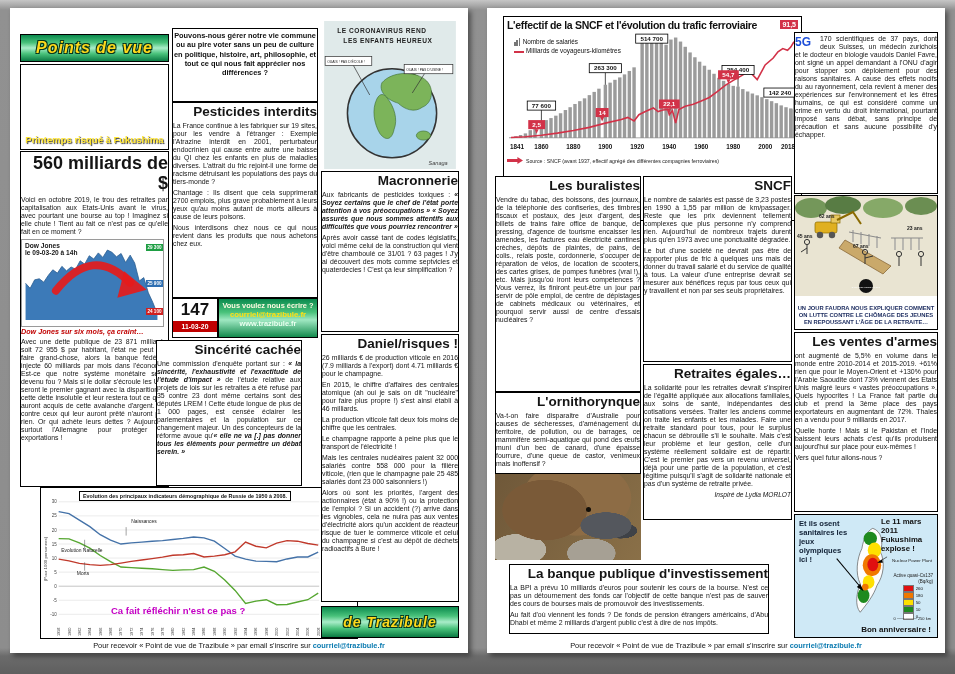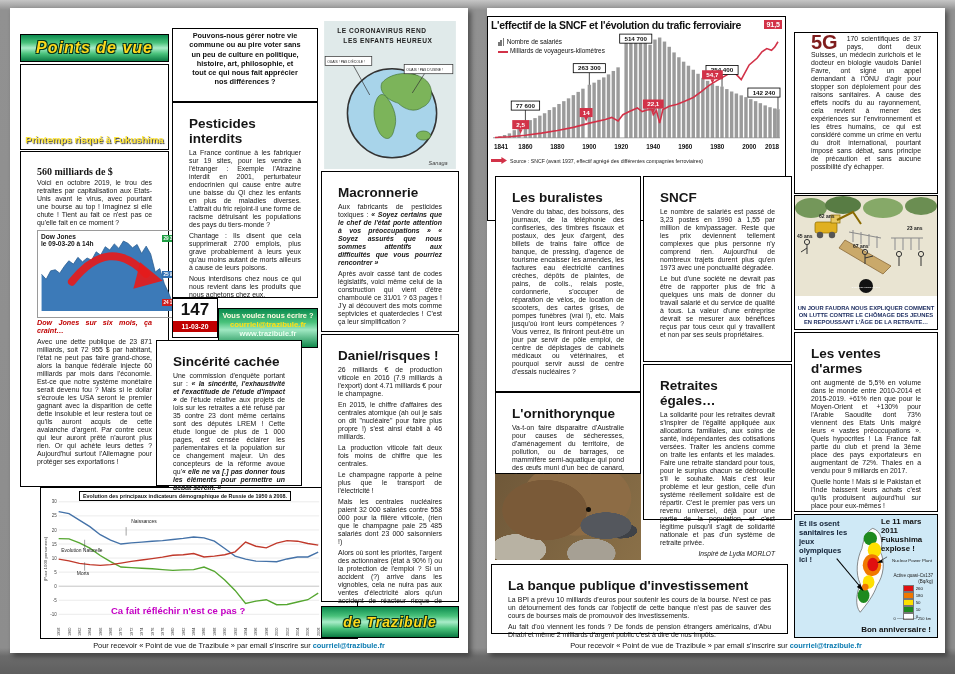--- a/index.html
+++ b/index.html
@@ -1,25 +1,25 @@
 <!DOCTYPE html>
 <html><head>
 <meta charset="utf-8">
 <style>
   html,body{margin:0;padding:0;background:#9a9a9a;}
   .stage{position:relative;width:955px;height:674px;background:linear-gradient(180deg,#c6c6c6 0,#919191 10px,#8d8d8d 648px,#6b6b6b 656px,#5f5f5f 100%);
          overflow:hidden;font-family:"Liberation Sans",sans-serif;color:#111;}
   .page{position:absolute;top:8px;width:458px;height:645px;background:#fff;box-shadow:3px 3px 5px rgba(0,0,0,.45);}
   #pageL{left:10px;} #pageR{left:487px;}
   .abs{position:absolute;box-sizing:border-box;}
-  .box{border:1px solid #000;background:#fff;padding:2px 16px;}
+  .box{border:1px solid #000;background:#fff;padding:2px 0;}
   .bt{font-size:6.9px;line-height:1.16;text-align:justify;color:#151515;}
   .bt p{margin:0 0 3px 0;}
-  .h{font-weight:bold;text-align:left;margin:12px 0 2px 0;line-height:1.1;}
-  .h15{font-size:10px;font-family:Liberation Serif, serif;} .h14{font-size:13.5px;}
+  .h{font-weight:bold;text-align:right;margin:0 0 2px 0;line-height:1.1;}
+  .h15{font-size:18px;} .h14{font-size:13.5px;}
   .banner{border:1px solid #000;display:flex;align-items:center;justify-content:center;
           background:linear-gradient(180deg,#0b8a4e 0%,#49c27b 30%,#a9edc9 50%,#49c27b 72%,#0b7a43 100%);}
   .banner span{color:#ffd91c;font-weight:bold;font-style:italic;letter-spacing:1px;
                text-shadow:1px 1px 0 #07371c,-1px -1px 0 #07371c,1px -1px 0 #07371c,-1px 1px 0 #07371c;}
   .photo1{background:
       radial-gradient(30px 18px at 18% 38%,#f7e6ef 0 60%,transparent 61%),
       radial-gradient(36px 22px at 52% 30%,#ffffff 0 55%,transparent 56%),
       radial-gradient(44px 28px at 82% 42%,#ecb9d1 0 60%,transparent 61%),
       radial-gradient(52px 32px at 30% 62%,#e59cbb 0 60%,transparent 61%),
       radial-gradient(60px 38px at 70% 72%,#d араб 0 0,transparent 0),
@@ -48,21 +48,21 @@
   .qi{font-style:italic;font-weight:bold;}
   .sncfbox{padding:2px 3px;}
   .sncftitle{font-weight:bold;font-size:10.5px;letter-spacing:-0.3px;white-space:nowrap;}
   .sncfbadge{position:absolute;right:3px;top:3px;background:#d23248;color:#fff;font-weight:bold;
       font-size:7px;padding:1px 2px;}
   .sncf-legend{position:absolute;left:10px;top:20px;font-size:6.4px;line-height:1.45;}
   .lg-bars i{display:inline-block;width:1.6px;background:#777;margin-right:.7px;vertical-align:bottom;}
   .lg-line{display:inline-block;width:10px;height:2px;background:#d23248;vertical-align:middle;margin-right:2px;}
   .sncf-src{display:flex;align-items:center;gap:3px;font-size:5.2px;color:#222;margin-top:1px;}
   .src-arrow{width:16px;height:7px;background:#d23248;clip-path:polygon(0 50%,35% 0,35% 30%,100% 30%,100% 70%,35% 70%,35% 100%);transform:scaleX(-1);}
-  .g5big{float:left;font-size:20px;font-weight:bold;line-height:14px;margin-right:9px;color:#7f1d1d;}
+  .g5big{float:left;font-size:12px;font-weight:bold;line-height:14px;margin-right:9px;color:#1d4ed8;}
   .cartR-cap{position:absolute;left:2px;right:2px;bottom:3px;text-align:center;color:#1a2a5e;
       font-weight:bold;font-size:5.8px;line-height:1.2;}
   .fkbox{background:#cfe9f6;padding:3px;}
   .fk-left{position:absolute;left:4px;top:4px;width:50px;font-weight:bold;font-size:7.6px;line-height:1.2;color:#102035;}
   .fk-date{position:absolute;right:4px;top:3px;width:52px;text-align:left;font-weight:bold;font-size:7.8px;line-height:1.15;}
   .fk-npp{position:absolute;right:5px;top:44px;font-size:4.4px;line-height:1.1;color:#222;}
   .fk-lt{position:absolute;right:4px;top:58px;font-size:4.6px;text-align:right;color:#222;line-height:1.2;}
   #fk-legend{position:absolute;right:14px;top:70px;}
   .fk-row{display:flex;align-items:center;gap:2px;font-size:4.4px;line-height:5.6px;}
   .fk-sw{display:inline-block;width:9px;height:5px;border:0.5px solid #777;}
@@ -190,21 +190,21 @@
       <div class="h h14">Pesticides interdits</div>
       <p>La France continue à les fabriquer sur 19 sites, pour les vendre à l'étranger : Exemple l'Atrazine interdit en 2001, perturbateur endocrinien qui cause entre autre une baisse du QI chez les enfants en plus de maladies diverses. L'attrait du fric rejoint-il une forme de racisme détruisant les populations des pays du tiers-monde ?</p>
       <p>Chantage : Ils disent que cela supprimerait 2700 emplois, plus grave probablement à leurs yeux qu'au moins autant de morts ailleurs à cause de leurs poisons.</p>
       <p>Nous interdisons chez nous ce qui nous revient dans les produits que nous achetons chez eux.</p>
     </div>
 
     <div class="abs box numbox" style="left:162px;top:290px;width:46px;height:40px">
       <div class="num">147</div>
       <div class="date">11-03-20</div>
     </div>
-    <div class="abs greenbox" style="left:208px;top:300px;width:100px;height:40px">
+    <div class="abs greenbox" style="left:208px;top:290px;width:100px;height:40px">
       <div class="l1">Vous voulez nous écrire ?</div>
       <div class="l2">courriel@trazibule.fr</div>
       <div class="l3">www.trazibule.fr</div>
     </div>
 
     <div class="abs box bt" style="left:146px;top:332px;width:146px;height:146px">
       <div class="h h14">Sincérité cachée</div>
       <p><span>Une commission d'enquête portant sur : </span><span class="qi">« la sincérité, l'exhaustivité et l'exactitude de l'étude d'impact »</span><span> de l'étude relative aux projets de lois sur les retraites a été refusé par 35 contre 23 dont même certains sont des députés LREM ! Cette étude longue de plus de 1 000 pages, est censée éclairer les parlementaires et la population sur ce changement majeur. Un des concepteurs de la réforme avoue qu'</span><span class="qi">« elle ne va [.] pas donner tous les éléments pour permettre un débat serein. »</span></p>
     </div>
 
@@ -247,21 +247,21 @@
       <span style="font-size:14px">de Trazibule</span>
     </div>
 
     <div class="footer">
       <span>Pour recevoir « Point de vue de Trazibule » par email s'inscrire sur </span><span class="mail">courriel@trazibule.fr</span>
     </div>
   </div>
 
   <div class="page" id="pageR">
 
-    <div class="abs box sncfbox" style="left:0;top:8px;width:299px;height:205px">
+    <div class="abs box sncfbox" style="left:16px;top:8px;width:299px;height:205px">
       <div class="sncftitle">L'effectif de la SNCF et l'évolution du trafic ferroviaire</div>
       <div class="sncfbadge">91,5</div>
       <svg id="sncf-svg" viewBox="0 0 289 120" width="291" height="121">
           <rect x="2.3" y="105.6" width="3.4" height="0.4" fill="#9b9b9b"></rect>
           <rect x="7.1" y="104.4" width="3.4" height="1.6" fill="#9b9b9b"></rect>
           <rect x="11.8" y="103.2" width="3.4" height="2.8" fill="#9b9b9b"></rect>
           <rect x="16.6" y="101.6" width="3.4" height="4.4" fill="#9b9b9b"></rect>
           <rect x="21.4" y="98.4" width="3.4" height="7.6" fill="#9b9b9b"></rect>
           <rect x="26.1" y="94.4" width="3.4" height="11.6" fill="#9b9b9b"></rect>
           <rect x="32.5" y="90.5" width="3.4" height="15.5" fill="#9b9b9b"></rect>
@@ -386,21 +386,21 @@
       <p>Le nombre de salariés est passé de 3,23 postes en 1990 à 1,55 par million de km/passager. Reste que les prix deviennent tellement complexes que plus personne n'y comprend rien. Aujourd'hui de nombreux trajets durent plus qu'en 1973 avec une ponctualité dégradée.</p>
       <p>Le but d'une société ne devrait pas être de rapporter plus de fric à quelques uns mais de donner du travail salarié et du service de qualité à tous. La valeur d'une entreprise devrait se mesurer aux bénéfices reçus par tous ceux qui y travaillent et non par ses seuls propriétaires.</p>
     </div>
 
     <div class="abs box bt" style="left:156px;top:356px;width:149px;height:156px">
       <div class="h h14">Retraites égales…</div>
       <p>La solidarité pour les retraites devrait s'inspirer de l'égalité appliquée aux allocations familiales, aux soins de santé, indépendantes des cotisations versées. Traiter les anciens comme on traite les enfants et les malades. Faire une retraite standard pour tous, pour le surplus chacun se débrouille s'il le souhaite. Mais c'est leur problème et leur gestion, celle d'un système réellement solidaire est de répartir. C'est le premier pas vers un revenu universel, déjà pour une partie de la population, et c'est légitime puisqu'il s'agit de solidarité nationale et pas d'un système de retraite privée.</p>
       <div class="sig">Inspiré de Lydia MORLOT</div>
     </div>
 
-    <div class="abs box bt" style="left:4px;top:556px;width:297px;height:70px">
+    <div class="abs box bt" style="left:22px;top:556px;width:260px;height:70px">
       <div class="h h14">La banque publique d'investissement</div>
       <p>La BPI a prévu 10 milliards d'euros pour soutenir les cours de la bourse. N'est ce pas un détournement des fonds car l'objectif de cette banque n'est pas de sauver des cours de bourses mais de promouvoir des investissements.</p>
       <p>Au fait d'où viennent les fonds ? De fonds de pension étrangers américains, d'Abu Dhabi et même 2 milliards d'argent public c'est à dire de nos impôts.</p>
     </div>
 
     <div class="abs box bt" style="left:307px;top:24px;width:144px;height:162px">
       <span class="g5big">5G</span>
       <span>170 scientifiques de 37 pays, dont deux Suisses, un médecin zurichois et le docteur en biologie vaudois Daniel Favre, ont signé un appel demandant à l'ONU d'agir pour stopper son déploiement pour des raisons sanitaires. A cause des effets nocifs du au rayonnement, cela revient à mener des expériences sur l'environnement et les êtres humains, ce qui est considéré comme un crime en vertu du droit international, pourtant imposé sans débat, sans principe de précaution et sans aucune possibilité d'y échapper.</span>
     </div>
 

